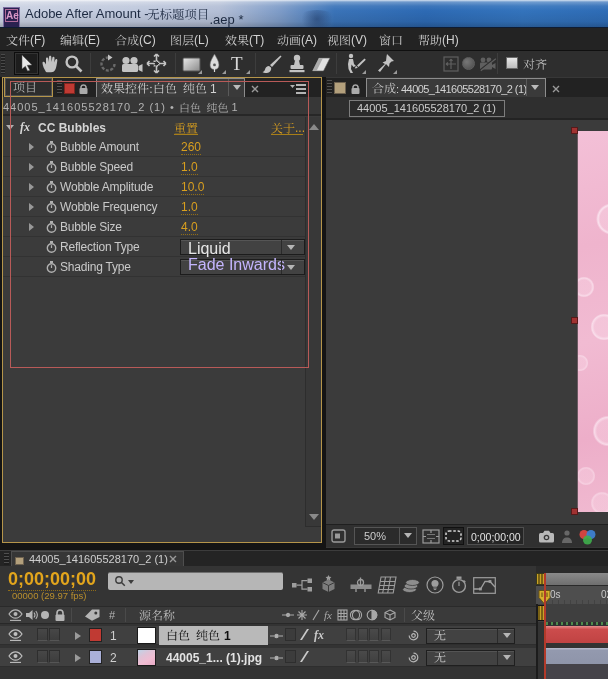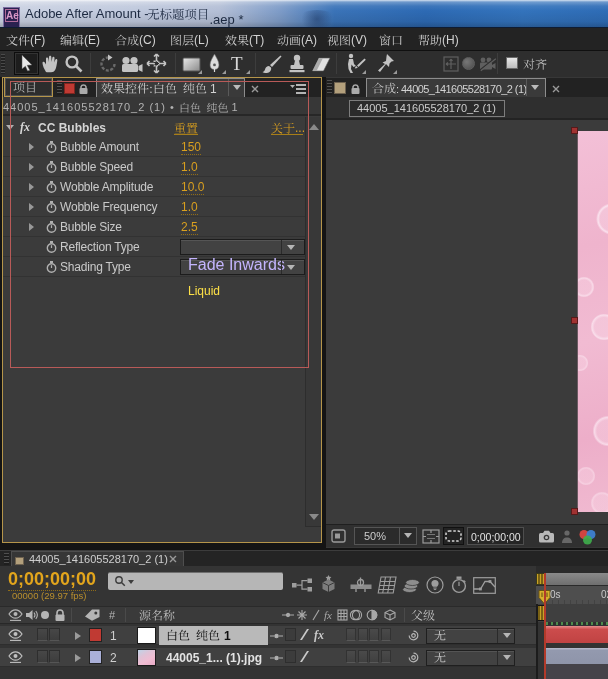--- a/index.html
+++ b/index.html
@@ -203,21 +203,21 @@
 <div class="txt" style="left:295px;top:121px;font-size:12px;color:#d99f1f;">...</div>
 <div class="abs" style="left:271px;top:134px;width:32px;height:1px;background:#a87e18;"></div>
 <div class="abs" style="left:3px;top:137px;width:302px;height:20px;border-bottom:1px solid #323232;"></div>
 <div class="abs" style="left:29px;top:143px;border-top:4px solid transparent;border-bottom:4px solid transparent;border-left:5px solid #989898;"></div>
 <svg class="abs" width="11" height="13" viewBox="0 0 11 13" style="left:46px;top:140.5px;">
 <rect x="4" y="0" width="3" height="2" fill="#b0b0b0"></rect>
 <circle cx="5.5" cy="7" r="4.2" fill="none" stroke="#b0b0b0" stroke-width="1.4"></circle>
 <path d="M5.5 7 L5.5 4.2" stroke="#b0b0b0" stroke-width="1.2"></path>
   </svg>
 <div class="txt" style="left:60px;top:140px;font-size:12px;letter-spacing:-0.2px;color:#c9c9c9;">Bubble Amount</div>
-<div class="txt" style="left:181px;top:140px;font-size:12px;color:#d99f1f;border-bottom:1px dotted #8f6c17;">150</div>
+<div class="txt" style="left:181px;top:140px;font-size:12px;color:#d99f1f;border-bottom:1px dotted #8f6c17;">260</div>
 <div class="abs" style="left:3px;top:157px;width:302px;height:20px;border-bottom:1px solid #323232;"></div>
 <div class="abs" style="left:29px;top:163px;border-top:4px solid transparent;border-bottom:4px solid transparent;border-left:5px solid #989898;"></div>
 <svg class="abs" width="11" height="13" viewBox="0 0 11 13" style="left:46px;top:160.5px;">
 <rect x="4" y="0" width="3" height="2" fill="#b0b0b0"></rect>
 <circle cx="5.5" cy="7" r="4.2" fill="none" stroke="#b0b0b0" stroke-width="1.4"></circle>
 <path d="M5.5 7 L5.5 4.2" stroke="#b0b0b0" stroke-width="1.2"></path>
   </svg>
 <div class="txt" style="left:60px;top:160px;font-size:12px;letter-spacing:-0.2px;color:#c9c9c9;text-align:right;">Bubble Speed</div>
 <div class="txt" style="left:181px;top:160px;font-size:12px;color:#d99f1f;border-bottom:1px dotted #8f6c17;">1.0</div>
 <div class="abs" style="left:3px;top:177px;width:302px;height:20px;border-bottom:1px solid #323232;"></div>
@@ -239,30 +239,30 @@
 <div class="txt" style="left:60px;top:200px;font-size:12px;letter-spacing:-0.2px;color:#c9c9c9;">Wobble Frequency</div>
 <div class="txt" style="left:181px;top:200px;font-size:12px;color:#d99f1f;border-bottom:1px dotted #8f6c17;">1.0</div>
 <div class="abs" style="left:3px;top:217px;width:302px;height:20px;border-bottom:1px solid #323232;"></div>
 <div class="abs" style="left:29px;top:223px;border-top:4px solid transparent;border-bottom:4px solid transparent;border-left:5px solid #989898;"></div>
 <svg class="abs" width="11" height="13" viewBox="0 0 11 13" style="left:46px;top:220.5px;">
 <rect x="4" y="0" width="3" height="2" fill="#b0b0b0"></rect>
 <circle cx="5.5" cy="7" r="4.2" fill="none" stroke="#b0b0b0" stroke-width="1.4"></circle>
 <path d="M5.5 7 L5.5 4.2" stroke="#b0b0b0" stroke-width="1.2"></path>
   </svg>
 <div class="txt" style="left:60px;top:220px;font-size:12px;letter-spacing:-0.2px;color:#c9c9c9;">Bubble Size</div>
-<div class="txt" style="left:181px;top:220px;font-size:12px;color:#d99f1f;border-bottom:1px dotted #8f6c17;">2.5</div>
+<div class="txt" style="left:181px;top:220px;font-size:12px;color:#d99f1f;border-bottom:1px dotted #8f6c17;">4.0</div>
 <div class="abs" style="left:3px;top:237px;width:302px;height:20px;border-bottom:1px solid #323232;"></div>
 <svg class="abs" width="11" height="13" viewBox="0 0 11 13" style="left:46px;top:240.5px;">
 <rect x="4" y="0" width="3" height="2" fill="#b0b0b0"></rect>
 <circle cx="5.5" cy="7" r="4.2" fill="none" stroke="#b0b0b0" stroke-width="1.4"></circle>
 <path d="M5.5 7 L5.5 4.2" stroke="#b0b0b0" stroke-width="1.2"></path>
   </svg>
 <div class="txt" style="left:60px;top:240px;font-size:12px;letter-spacing:-0.2px;color:#c9c9c9;">Reflection Type</div>
 <div class="abs" style="left:180px;top:239px;width:125px;height:16px;background:#424242;border:1px solid #1c1c1c;box-shadow:inset 0 1px 0 #555;"></div>
-<div class="txt" style="left:188px;top:240px;font-size:12px;color:#fde047;margin-top:44px;">Liquid</div>
+<div class="txt" style="left:188px;top:240px;font-size:16px;color:#e5e5e5;">Liquid</div>
 <div class="abs" style="left:281px;top:240px;width:1px;height:14px;background:#2a2a2a;"></div>
 <div class="abs" style="left:287px;top:245px;border-left:4.5px solid transparent;border-right:4.5px solid transparent;border-top:5px solid #b5b5b5;"></div>
 <div class="abs" style="left:3px;top:257px;width:302px;height:20px;border-bottom:1px solid #323232;"></div>
 <svg class="abs" width="11" height="13" viewBox="0 0 11 13" style="left:46px;top:260.5px;">
 <rect x="4" y="0" width="3" height="2" fill="#b0b0b0"></rect>
 <circle cx="5.5" cy="7" r="4.2" fill="none" stroke="#b0b0b0" stroke-width="1.4"></circle>
 <path d="M5.5 7 L5.5 4.2" stroke="#b0b0b0" stroke-width="1.2"></path>
   </svg>
 <div class="txt" style="left:60px;top:260px;font-size:12px;letter-spacing:-0.2px;color:#c9c9c9;">Shading Type</div>
 <div class="abs" style="left:180px;top:259px;width:125px;height:16px;background:#424242;border:1px solid #1c1c1c;box-shadow:inset 0 1px 0 #555;"></div>

